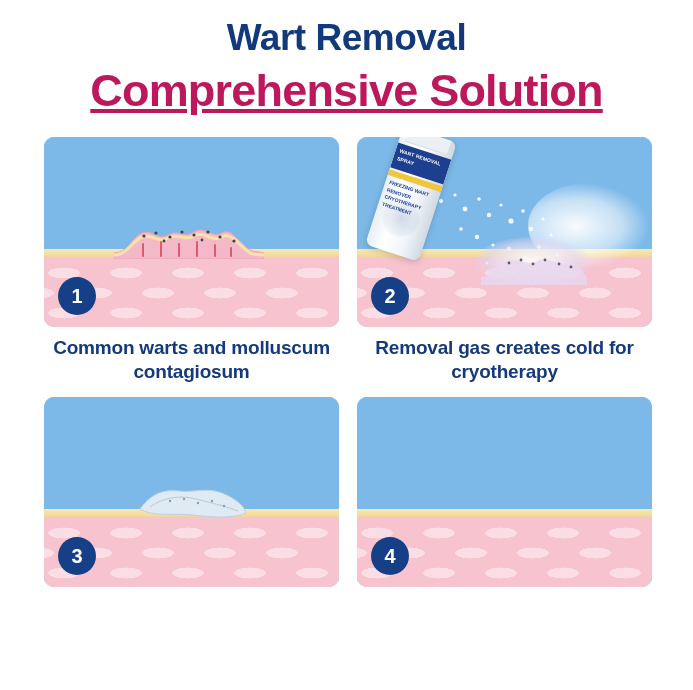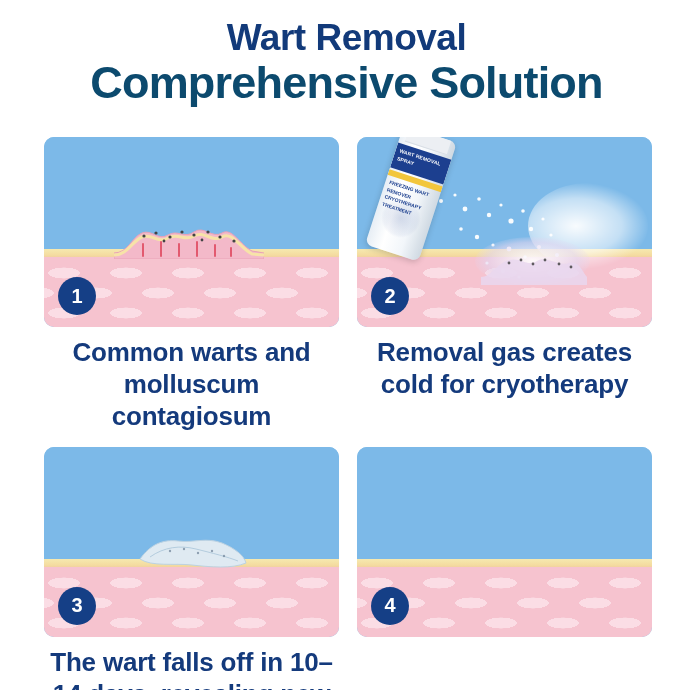--- a/index.html
+++ b/index.html
@@ -28,24 +28,25 @@
   .title-line1 {
     font-size: 37px;
     font-weight: bold;
     color: #123a7a;
     letter-spacing: -0.5px;
     line-height: 1.08;
   }
   .title-line2 {
     font-size: 45px;
     font-weight: bold;
-    color: #0c4a6e;
+    color: #be185d;
     letter-spacing: -0.8px;
     line-height: 1.1;
-    margin-top: 0;
+    margin-top: 8px;
+    text-decoration: underline;
   }
 
   
   .grid {
     position: absolute;
     top: 137px;
     left: 44px;
     width: 608px;
     display: flex;
     flex-wrap: wrap;
@@ -119,21 +120,21 @@
     font-weight: bold;
     display: flex;
     align-items: center;
     justify-content: center;
     z-index: 6;
   }
   .caption {
     margin-top: 9px;
     text-align: center;
     color: #143a7c;
-    font-size: 26px;
+    font-size: 19px;
     font-weight: bold;
     line-height: 1.24;
     letter-spacing: -0.2px;
   }
 
   
   .wart-bump {
     position: absolute;
     left: 70px;
     top: 82px;
@@ -371,21 +372,20 @@
             <circle cx="34" cy="16" r="1.2"></circle>
               <circle cx="48" cy="14" r="1.2"></circle>
             <circle cx="62" cy="18" r="1.2"></circle>
               <circle cx="76" cy="16" r="1.2"></circle>
             <circle cx="88" cy="21" r="1.2"></circle>
           </g>
         </svg>
 
         <div class="badge">3</div>
       </div>
-      <div class="caption">The wart falls off in 10–14 days, revealing new skin</div>
     </div>
 
     <div class="card">
       <div class="panel">
         <div class="sky"></div>
         <div class="epidermis"></div>
         <div class="dermis"></div>
         <div class="badge">4</div>
       </div>
     </div>

